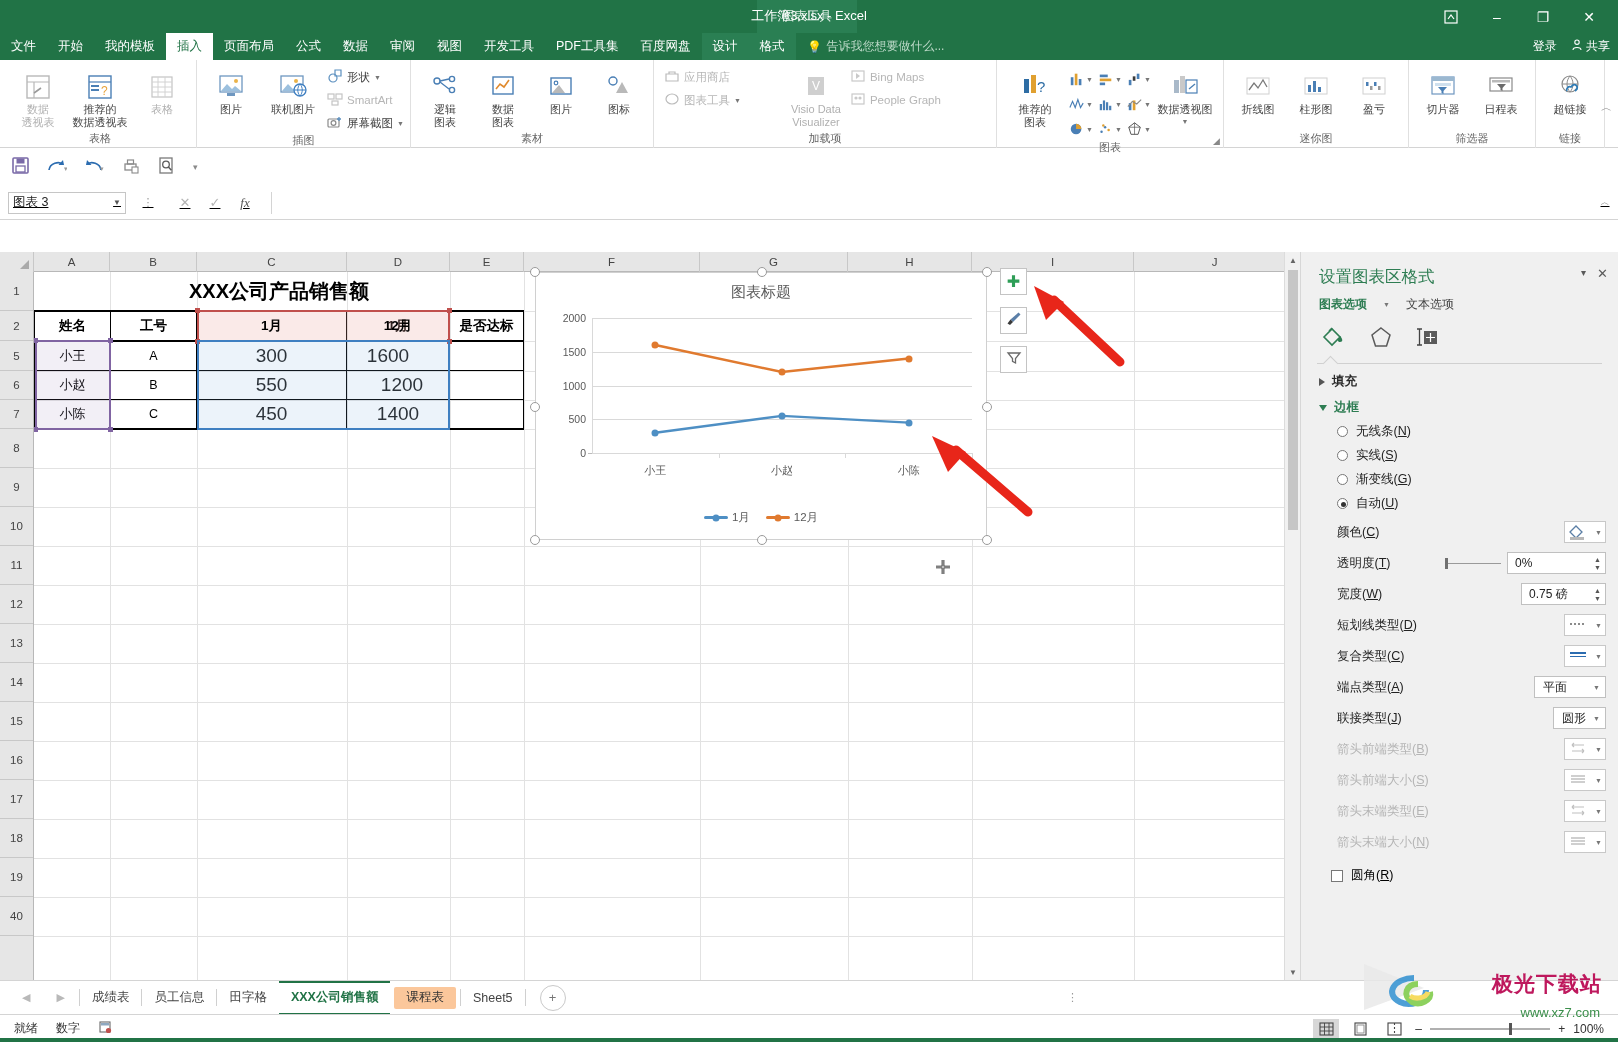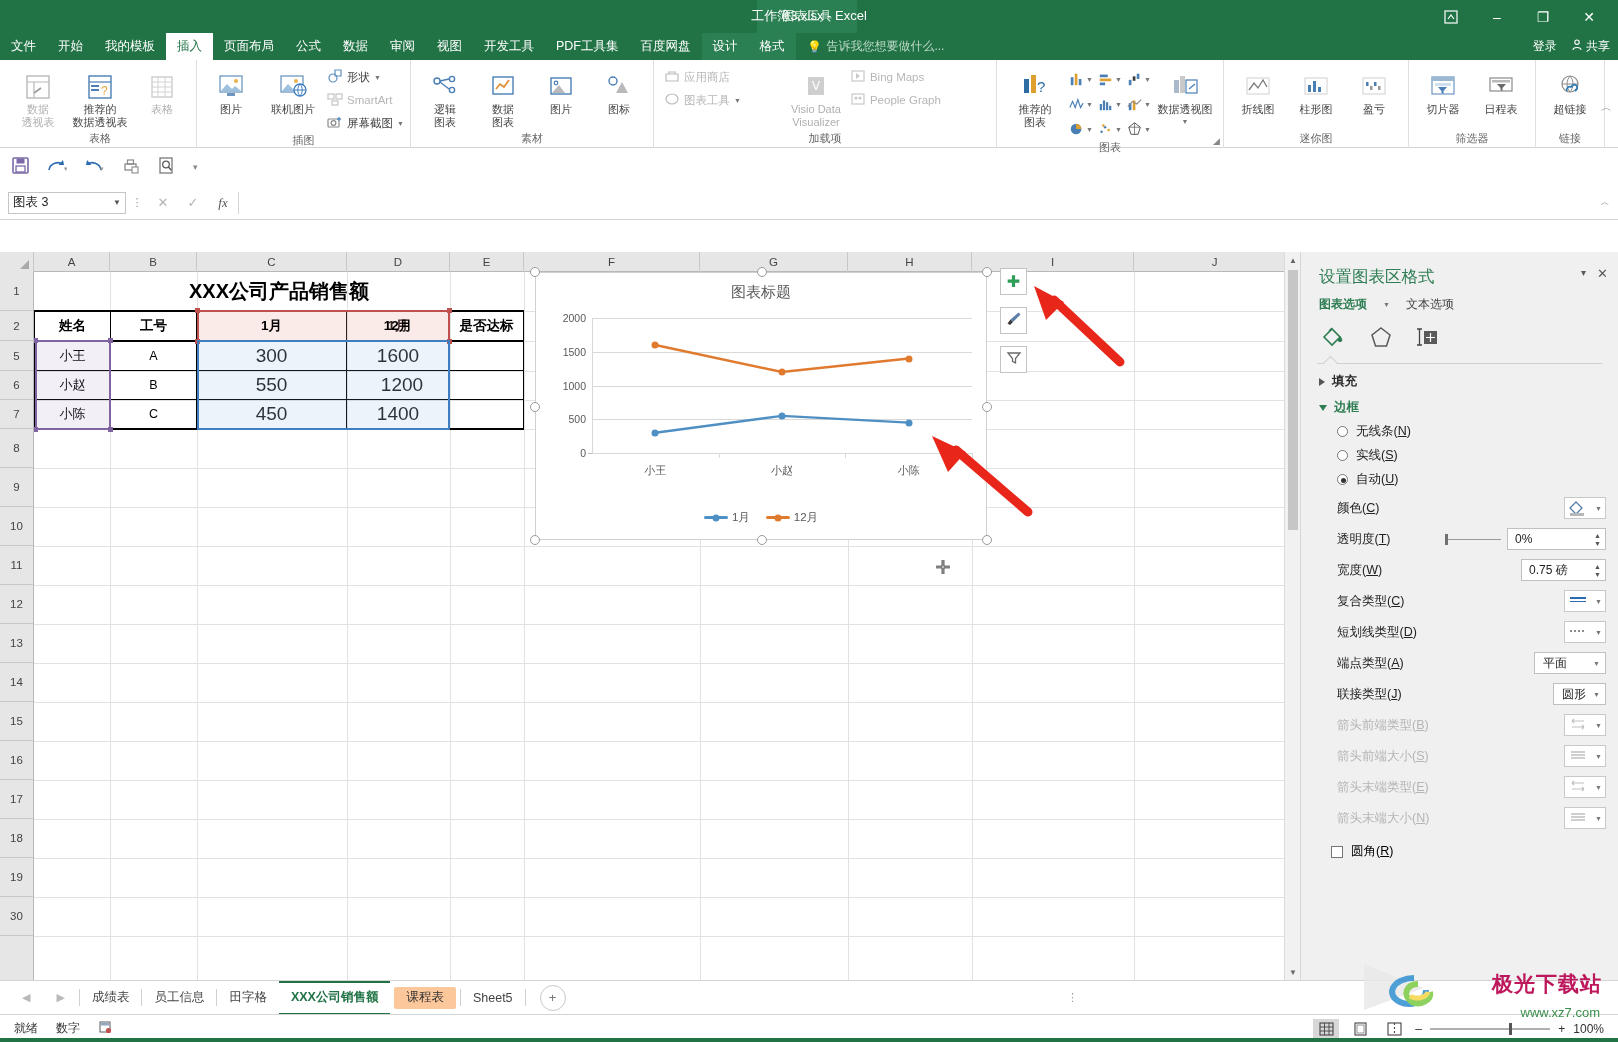--- a/index.html
+++ b/index.html
@@ -53,21 +53,21 @@
   .mini { width:24px; height:22px; display:flex; align-items:center; gap:2px; }
   .dlg { position:absolute; right:3px; bottom:2px; font-size:9px; color:#888; }
   .ribbon-collapse { position:absolute; right:6px; bottom:32px; color:#888; font-size:11px; }
 
   
   .qat { height:38px; background:#fff; display:flex; align-items:center; padding-left:12px; gap:18px;
       border-bottom:0; }
   .qat .qi { font-size:15px; color:#7a6aa8; }
   .qat .qi.g { color:#8a8a8a; }
   .fbar { height:34px; background:#fff; display:flex; align-items:center; padding:0 4px 0 8px;
-      border-bottom:1px solid #d4d4d4; gap:0; }
+      border-bottom:1px solid #d4d4d4; gap:11px;text-decoration:underline; }
   .namebox { width:118px; height:22px; border:1px solid #c6c6c6; background:#fff;
       display:flex; align-items:center; padding:0 4px; font-size:12.5px; color:#222;
       justify-content:space-between;}
   .namebox .nb-caret { font-size:8px; color:#555; }
   .fbdots { width:22px; text-align:center; color:#999; font-size:11px; }
   .fbbtns { display:flex; gap:0; }
   .fbbtns span { width:30px; text-align:center; color:#b4b4b4; font-size:13px; }
   .fbbtns .fx { color:#555; font-style:italic; font-family:"Liberation Serif",serif; }
   .finput { flex:1; height:22px; border-left:1px solid #d4d4d4; }
   .fbar-exp { width:18px; text-align:center; color:#888; font-size:9px; }
@@ -754,21 +754,21 @@
     <div class="rh" style="height:39px">10</div>
     <div class="rh" style="height:39px">11</div>
     <div class="rh" style="height:39px">12</div>
     <div class="rh" style="height:39px">13</div>
     <div class="rh" style="height:39px">14</div>
     <div class="rh" style="height:39px">15</div>
     <div class="rh" style="height:39px">16</div>
     <div class="rh" style="height:39px">17</div>
     <div class="rh" style="height:39px">18</div>
     <div class="rh" style="height:39px">19</div>
-    <div class="rh" style="height:39px">30</div>
+    <div class="rh" style="height:39px">40</div>
   </div>
 
   <div class="cells">
 
     <div class="gline-v" style="left:76px"></div>
     <div class="gline-v" style="left:163px"></div>
     <div class="gline-v" style="left:313px"></div>
     <div class="gline-v" style="left:416px"></div>
     <div class="gline-v" style="left:490px"></div>
     <div class="gline-v" style="left:666px"></div>
@@ -812,21 +812,21 @@
 
     <div class="cell hdr-cell" style="left:1px;top:40px;width:75px;height:28px;">姓名</div>
     <div class="cell hdr-cell" style="left:77px;top:40px;width:85px;height:28px;">工号</div>
     <div class="cell hdr-cell" style="left:313px;top:40px;width:102px;height:28px;">1月</div>
 
     <div class="cell hdr-cell" style="left:416px;top:40px;width:73px;height:28px;">是否达标</div>
 
     <div class="cell" style="left:1px;top:70px;width:75px;height:28px;font-size:13px;">小王</div>
     <div class="cell" style="left:77px;top:70px;width:85px;height:28px;font-size:12.5px;">A</div>
     <div class="cell num-cell" style="left:163px;top:70px;width:149px;height:28px;">300</div>
-    <div class="cell num-cell" style="left:313px;top:70px;width:102px;height:28px;">1600</div>
+    <div class="cell num-cell" style="left:303px;top:70px;width:102px;height:28px;">1600</div>
 
     <div class="cell" style="left:1px;top:99px;width:75px;height:28px;font-size:13px;">小赵</div>
     <div class="cell" style="left:77px;top:99px;width:85px;height:28px;font-size:12.5px;">B</div>
     <div class="cell num-cell" style="left:163px;top:99px;width:149px;height:28px;">550</div>
     <div class="cell num-cell" style="left:313px;top:99px;width:110px;height:28px;">1200</div>
 
     <div class="cell" style="left:1px;top:128px;width:75px;height:28px;font-size:13px;">小陈</div>
     <div class="cell" style="left:77px;top:128px;width:85px;height:28px;font-size:12.5px;">C</div>
     <div class="cell num-cell" style="left:163px;top:128px;width:149px;height:28px;">450</div>
     <div class="cell num-cell" style="left:313px;top:128px;width:102px;height:28px;">1400</div>
@@ -999,20 +999,24 @@
     <span>边框</span>
   </div>
 
   <div class="radio-row">
     <span class="radio"></span>
     <span><span>无线条</span>(<span class="u">N</span>)</span>
   </div>
   <div class="radio-row">
     <span class="radio"></span>
     <span><span>实线</span>(<span class="u">S</span>)</span>
+  </div>
+  <div class="radio-row">
+    <span class="radio"></span>
+    <span><span>渐变线</span>(<span class="u">G</span>)</span>
   </div>
   <div class="radio-row">
     <span class="radio on"></span>
     <span><span>自动</span>(<span class="u">U</span>)</span>
   </div>
 
   <div class="frow">
     <span class="lab"><span>颜色</span>(<span class="u">C</span>)</span>
     <span style="flex:1"></span>
     <span class="picker">
@@ -1045,40 +1049,40 @@
     <span class="spin">
       <span>0.75 磅</span>
       <span class="arrows">
           <span>▲</span>
           <span>▼</span>
         </span>
     </span>
   </div>
 
   <div class="frow">
+    <span class="lab"><span>短划线类型</span>(<span class="u">D</span>)</span>
+    <span style="flex:1"></span>
+    <span class="picker">
+      <span>
+        <svg width="20" height="14" viewBox="0 0 20 14">
+            <path d="M2 7 h2 M6 7 h2 M10 7 h2 M14 7 h2" stroke="#666" stroke-width="1.6"></path>
+          </svg>
+      </span>
+      <span class="caret">▼</span>
+    </span>
+  </div>
+
+  <div class="frow">
     <span class="lab"><span>复合类型</span>(<span class="u">C</span>)</span>
     <span style="flex:1"></span>
     <span class="picker">
       <span>
         <svg width="20" height="14" viewBox="0 0 20 14">
             <rect x="2" y="4" width="16" height="2" fill="#2b6cb0"></rect>
             <rect x="2" y="8" width="16" height="1" fill="#2b6cb0"></rect>
-          </svg>
-      </span>
-      <span class="caret">▼</span>
-    </span>
-  </div>
-
-  <div class="frow">
-    <span class="lab"><span>短划线类型</span>(<span class="u">D</span>)</span>
-    <span style="flex:1"></span>
-    <span class="picker">
-      <span>
-        <svg width="20" height="14" viewBox="0 0 20 14">
-            <path d="M2 7 h2 M6 7 h2 M10 7 h2 M14 7 h2" stroke="#666" stroke-width="1.6"></path>
           </svg>
       </span>
       <span class="caret">▼</span>
     </span>
   </div>
 
   <div class="frow">
     <span class="lab"><span>端点类型</span>(<span class="u">A</span>)</span>
     <span style="flex:1"></span>
     <span class="drop" style="width:72px">

